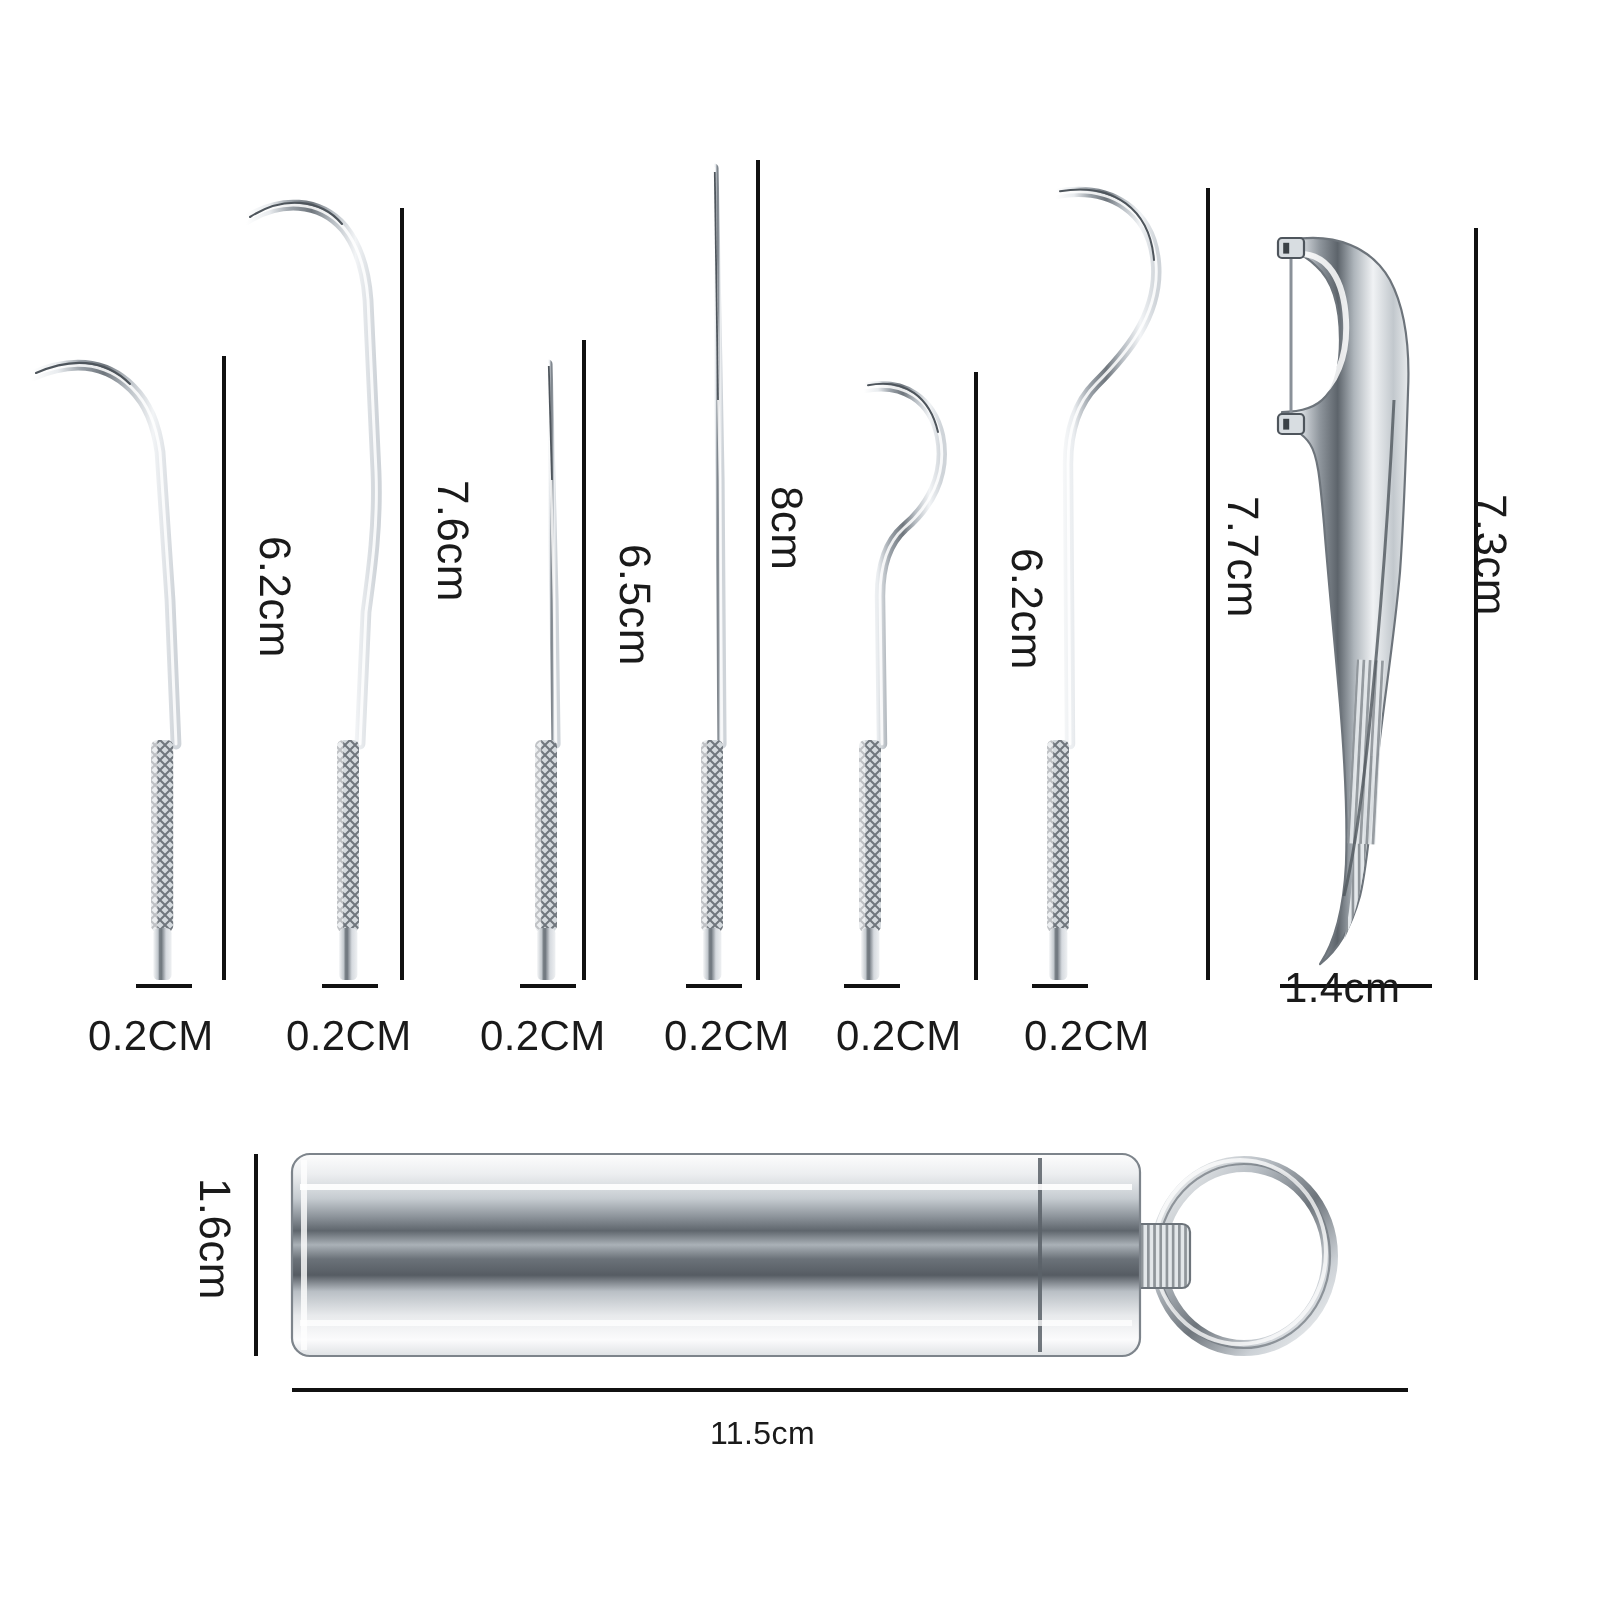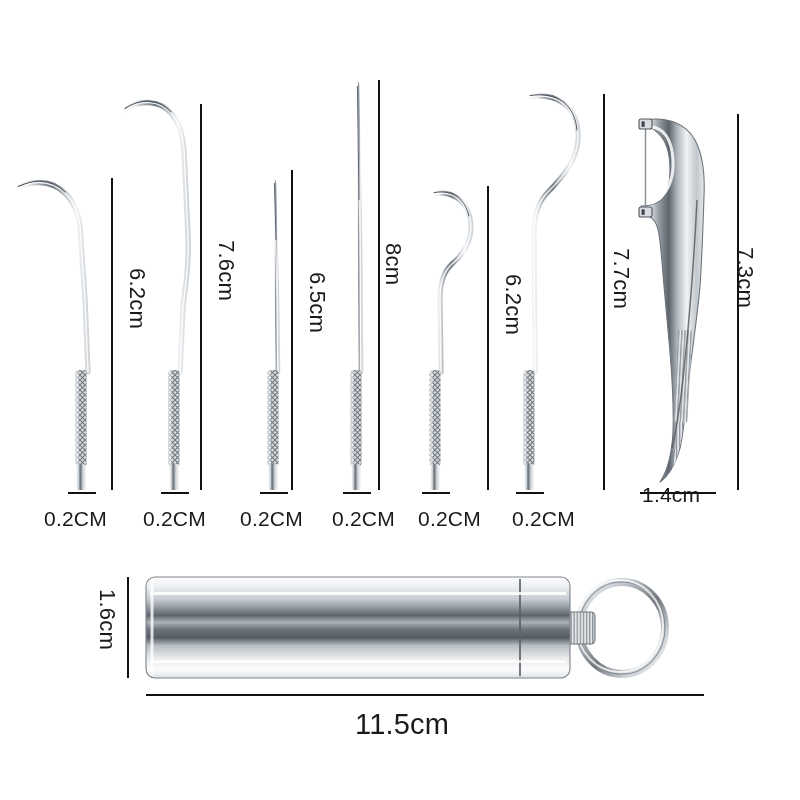--- a/index.html
+++ b/index.html
@@ -26,21 +26,21 @@
   .dim-vert{
     transform-origin:0 0;
     transform:rotate(90deg);
     font-size:22px;
     letter-spacing:.2px;
   }
   .dim-horiz{
     font-size:21px;
     letter-spacing:.2px;
   }
-  .dim-big{font-size:29px;}
+  .dim-big{font-size:16px;}
 
   
   .vrule{position:absolute;width:1.6px;background:#111;}
   .hrule{position:absolute;height:1.6px;background:#111;}
   .tickcap{position:absolute;height:2px;background:#111;}
 </style>
 </head>
 <body>
 
 <div id="stage">

